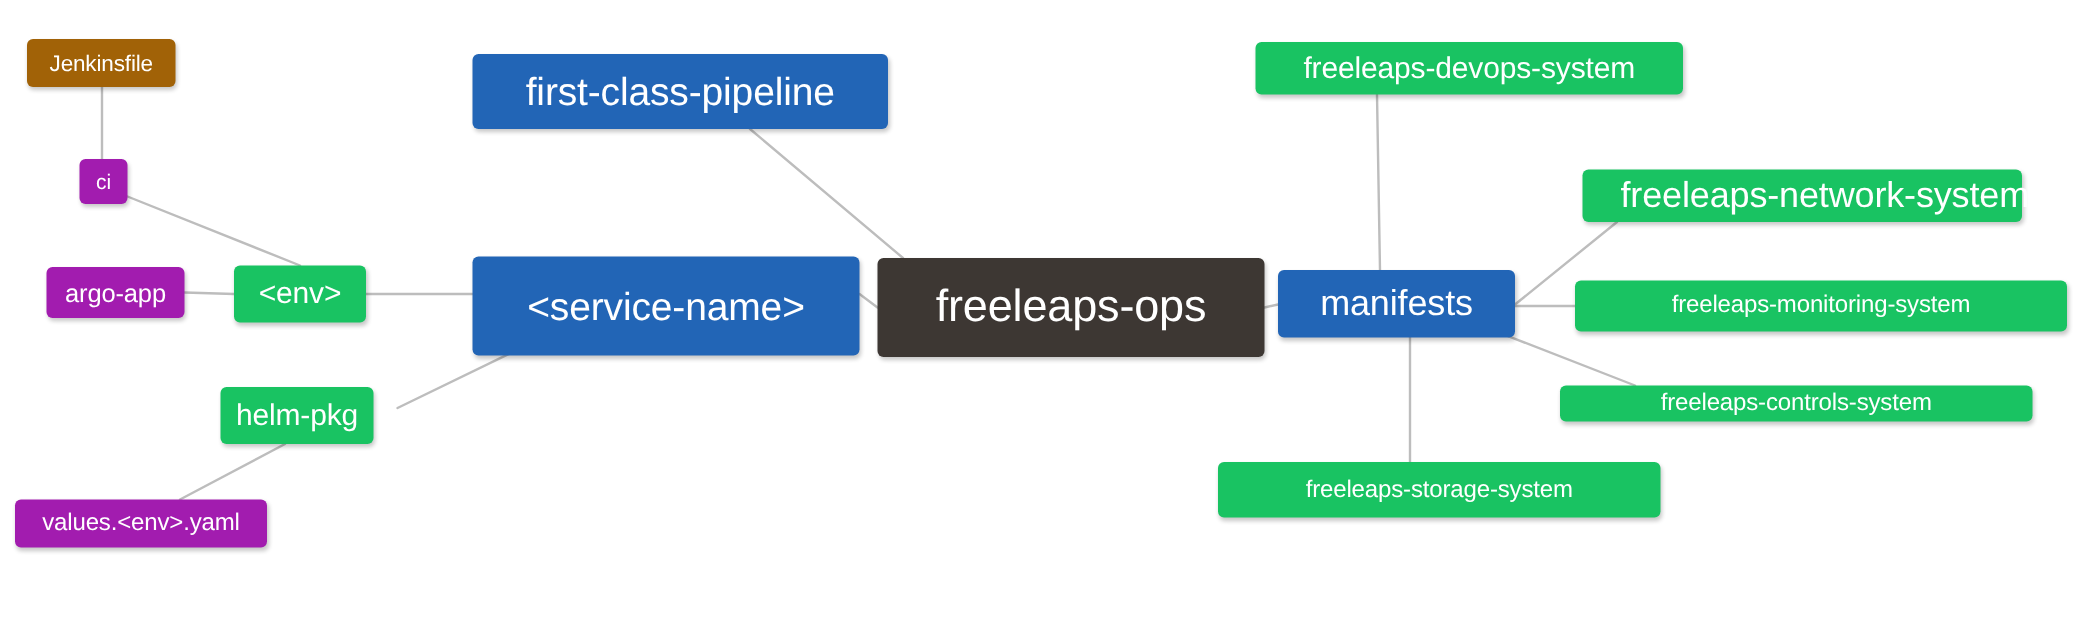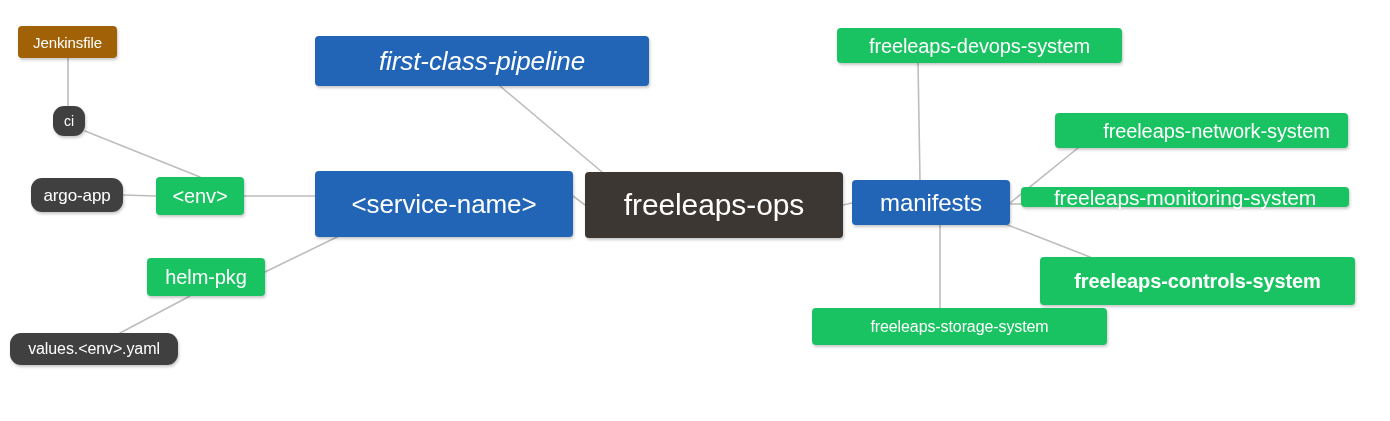--- a/index.html
+++ b/index.html
@@ -34,21 +34,21 @@
     color: #ffffff;
     white-space: nowrap;
     box-shadow: 1px 2px 3px rgba(0,0,0,0.22);
     letter-spacing: -0.1px;
     line-height: 1;
     padding: 0 10px;
   }
   .n-root   { background: #3d3733; }
   .n-blue   { background: #2265b6; }
   .n-green  { background: #19c362; }
-  .n-red    { background: #404040; border-radius: 11px; }
+  .n-red    { background: #a21caf; }
   .n-orange { background: #a16207; }
 </style>
 </head>
 <body>
 
 <div id="canvas">
   <svg id="edge-layer" viewBox="0 0 1390 421">
       <line x1="585" y1="205" x2="573" y2="196" stroke="#bdbdbd" stroke-width="1.6" stroke-linecap="round"></line>
       <line x1="602" y1="172" x2="500" y2="86" stroke="#bdbdbd" stroke-width="1.6" stroke-linecap="round"></line>
       <line x1="843" y1="205" x2="852" y2="203" stroke="#bdbdbd" stroke-width="1.6" stroke-linecap="round"></line>
@@ -60,27 +60,27 @@
       <line x1="190" y1="296" x2="120" y2="333" stroke="#bdbdbd" stroke-width="1.6" stroke-linecap="round"></line>
       <line x1="920" y1="180" x2="918" y2="63" stroke="#bdbdbd" stroke-width="1.6" stroke-linecap="round"></line>
       <line x1="1010" y1="203" x2="1078" y2="148" stroke="#bdbdbd" stroke-width="1.6" stroke-linecap="round"></line>
       <line x1="1010" y1="204" x2="1050" y2="204" stroke="#bdbdbd" stroke-width="1.6" stroke-linecap="round"></line>
       <line x1="1000" y1="222" x2="1090" y2="257" stroke="#bdbdbd" stroke-width="1.6" stroke-linecap="round"></line>
       <line x1="940" y1="225" x2="940" y2="308" stroke="#bdbdbd" stroke-width="1.6" stroke-linecap="round"></line>
     </svg>
   <div id="node-layer">
       <div class="node n-root" style="left: 585px; top: 172px; width: 258px; height: 66px; font-size: 30px;">freeleaps-ops</div>
       <div class="node n-blue" style="left: 315px; top: 171px; width: 258px; height: 66px; font-size: 26px;">&lt;service-name&gt;</div>
-      <div class="node n-blue" style="left: 315px; top: 36px; width: 334px; height: 50px; font-size: 26px; font-style: italic;">first-class-pipeline</div>
+      <div class="node n-blue" style="left: 315px; top: 36px; width: 277px; height: 50px; font-size: 26px;">first-class-pipeline</div>
       <div class="node n-blue" style="left: 852px; top: 180px; width: 158px; height: 45px; font-size: 24px;">manifests</div>
       <div class="node n-green" style="left: 156px; top: 177px; width: 88px; height: 38px; font-size: 20px;">&lt;env&gt;</div>
-      <div class="node n-green" style="left: 147px; top: 258px; width: 118px; height: 38px; font-size: 20px;">helm-pkg</div>
+      <div class="node n-green" style="left: 147px; top: 258px; width: 102px; height: 38px; font-size: 20px;">helm-pkg</div>
       <div class="node n-red" style="left: 53px; top: 106px; width: 32px; height: 30px; font-size: 14px;">ci</div>
       <div class="node n-red" style="left: 31px; top: 178px; width: 92px; height: 34px; font-size: 17px;">argo-app</div>
       <div class="node n-red" style="left: 10px; top: 333px; width: 168px; height: 32px; font-size: 16px;">values.&lt;env&gt;.yaml</div>
       <div class="node n-orange" style="left: 18px; top: 26px; width: 99px; height: 32px; font-size: 15px;">Jenkinsfile</div>
       <div class="node n-green" style="left: 837px; top: 28px; width: 285px; height: 35px; font-size: 20px;">freeleaps-devops-system</div>
-      <div class="node n-green" style="left: 1055px; top: 113px; width: 293px; height: 35px; font-size: 20px; padding-left: 40px;">freeleaps-network-system</div>
-      <div class="node n-green" style="left: 1021px; top: 187px; width: 328px; height: 20px; font-size: 21px;">freeleaps-monitoring-system</div>
-      <div class="node n-green" style="left: 1040px; top: 257px; width: 315px; height: 48px; font-size: 20px; font-weight: bold;">freeleaps-controls-system</div>
+      <div class="node n-green" style="left: 1055px; top: 113px; width: 293px; height: 35px; font-size: 24px; padding-left: 40px;">freeleaps-network-system</div>
+      <div class="node n-green" style="left: 1050px; top: 187px; width: 328px; height: 34px; font-size: 16px;">freeleaps-monitoring-system</div>
+      <div class="node n-green" style="left: 1040px; top: 257px; width: 315px; height: 24px; font-size: 16px;">freeleaps-controls-system</div>
       <div class="node n-green" style="left: 812px; top: 308px; width: 295px; height: 37px; font-size: 16px;">freeleaps-storage-system</div>
     </div>
 </div>
 
 </body></html>

